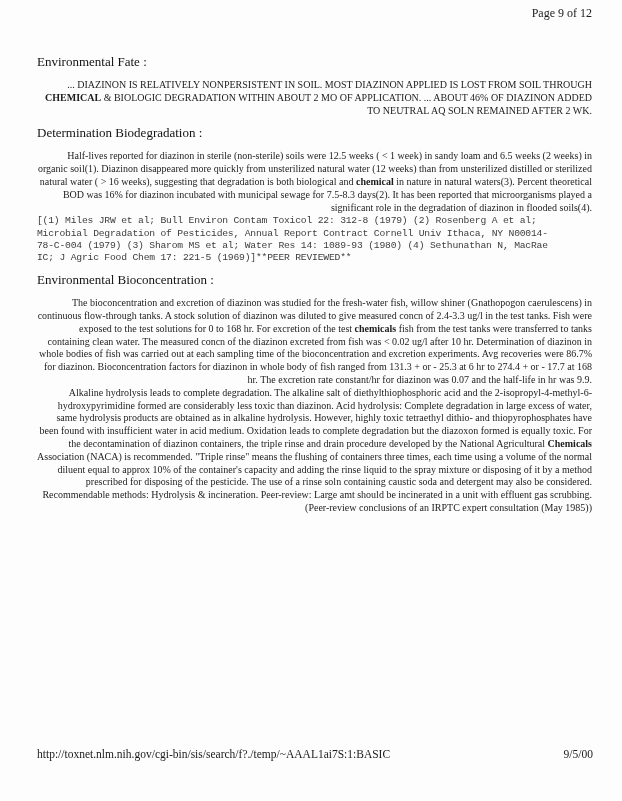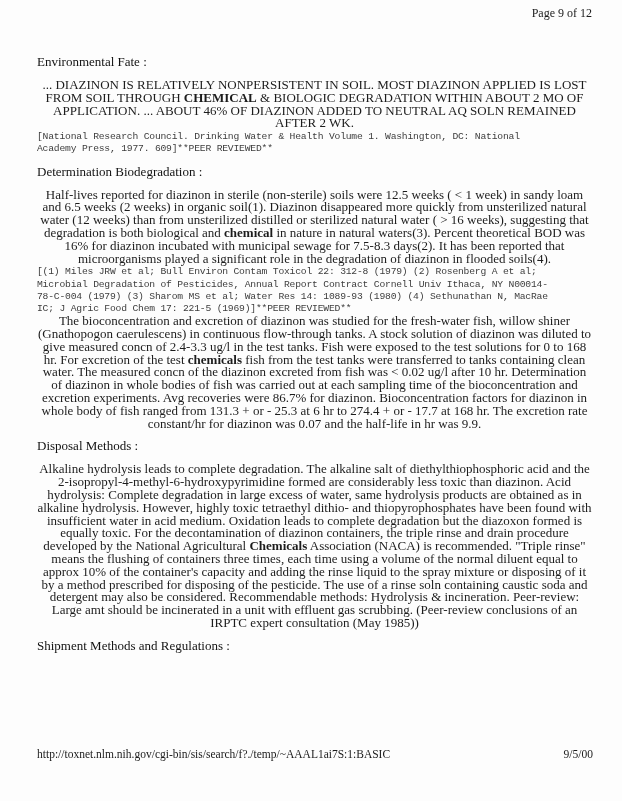--- a/index.html
+++ b/index.html
@@ -26,24 +26,24 @@
     line-height: 16px;
     font-weight: normal;
     margin-top: 8px;
     margin-bottom: 9px;
     color: #121212;
   }
   .section-heading.first {
     margin-top: 33px;
   }
   .body-text {
-    font-size: 13px;
+    font-size: 10px;
     line-height: 12.8px;
     color: #1c1c1c;
-    text-align: center;
+    text-align: right;
   }
   .hl { font-weight: bold; }
   .citation {
     font-family: "Liberation Mono", monospace;
     font-size: 9.7px;
     line-height: 12.2px;
     color: #3d3d3d;
     white-space: pre-wrap;
     margin-top: 1px;
     letter-spacing: -0.2px;
@@ -63,44 +63,41 @@
 </head>
 <body>
 
 <div class="page">
 
   <div class="page-header">Page 9 of 12</div>
 
   <div>
     <div class="section-heading first">Environmental Fate :</div>
     <div class="body-text"><span>... DIAZINON IS RELATIVELY NONPERSISTENT IN SOIL. MOST DIAZINON APPLIED IS LOST FROM SOIL THROUGH </span><span class="hl">CHEMICAL</span><span> &amp; BIOLOGIC DEGRADATION WITHIN ABOUT 2 MO OF APPLICATION. ... ABOUT 46% OF DIAZINON ADDED TO NEUTRAL AQ SOLN REMAINED AFTER 2 WK.</span></div>
-    <div class="citation">[National Research Council. Drinking Water &amp; Health Volume 1. Washington, DC: National
-Academy Press, 1977. 609]**PEER REVIEWED**</div>
   </div>
 
   <div>
     <div class="section-heading">Determination Biodegradation :</div>
     <div class="body-text"><span>Half-lives reported for diazinon in sterile (non-sterile) soils were 12.5 weeks ( &lt; 1 week) in sandy loam and 6.5 weeks (2 weeks) in organic soil(1). Diazinon disappeared more quickly from unsterilized natural water (12 weeks) than from unsterilized distilled or sterilized natural water ( &gt; 16 weeks), suggesting that degradation is both biological and </span><span class="hl">chemical</span><span> in nature in natural waters(3). Percent theoretical BOD was 16% for diazinon incubated with municipal sewage for 7.5-8.3 days(2). It has been reported that microorganisms played a significant role in the degradation of diazinon in flooded soils(4).</span></div>
     <div class="citation">[(1) Miles JRW et al; Bull Environ Contam Toxicol 22: 312-8 (1979) (2) Rosenberg A et al;
 Microbial Degradation of Pesticides, Annual Report Contract Cornell Univ Ithaca, NY N00014-
 78-C-004 (1979) (3) Sharom MS et al; Water Res 14: 1089-93 (1980) (4) Sethunathan N, MacRae
 IC; J Agric Food Chem 17: 221-5 (1969)]**PEER REVIEWED**</div>
   </div>
 
   <div>
+    <div class="section-heading">Environmental Bioconcentration :</div>
     <div class="body-text"><span>The bioconcentration and excretion of diazinon was studied for the fresh-water fish, willow shiner (Gnathopogon caerulescens) in continuous flow-through tanks. A stock solution of diazinon was diluted to give measured concn of 2.4-3.3 ug/l in the test tanks. Fish were exposed to the test solutions for 0 to 168 hr. For excretion of the test </span><span class="hl">chemicals</span><span> fish from the test tanks were transferred to tanks containing clean water. The measured concn of the diazinon excreted from fish was &lt; 0.02 ug/l after 10 hr. Determination of diazinon in whole bodies of fish was carried out at each sampling time of the bioconcentration and excretion experiments. Avg recoveries were 86.7% for diazinon. Bioconcentration factors for diazinon in whole body of fish ranged from 131.3 + or - 25.3 at 6 hr to 274.4 + or - 17.7 at 168 hr. The excretion rate constant/hr for diazinon was 0.07 and the half-life in hr was 9.9.</span></div>
   </div>
 
   <div>
-    <div class="section-heading">Disposal Methods :</div>
     <div class="body-text"><span>Alkaline hydrolysis leads to complete degradation. The alkaline salt of diethylthiophosphoric acid and the 2-isopropyl-4-methyl-6-hydroxypyrimidine formed are considerably less toxic than diazinon. Acid hydrolysis: Complete degradation in large excess of water, same hydrolysis products are obtained as in alkaline hydrolysis. However, highly toxic tetraethyl dithio- and thiopyrophosphates have been found with insufficient water in acid medium. Oxidation leads to complete degradation but the diazoxon formed is equally toxic. For the decontamination of diazinon containers, the triple rinse and drain procedure developed by the National Agricultural </span><span class="hl">Chemicals</span><span> Association (NACA) is recommended. "Triple rinse" means the flushing of containers three times, each time using a volume of the normal diluent equal to approx 10% of the container's capacity and adding the rinse liquid to the spray mixture or disposing of it by a method prescribed for disposing of the pesticide. The use of a rinse soln containing caustic soda and detergent may also be considered. Recommendable methods: Hydrolysis &amp; incineration. Peer-review: Large amt should be incinerated in a unit with effluent gas scrubbing. (Peer-review conclusions of an IRPTC expert consultation (May 1985))</span></div>
   </div>
 
   <div>
-    <div class="section-heading">Shipment Methods and Regulations :</div>
   </div>
 
   <div class="page-footer">
     <span>http://toxnet.nlm.nih.gov/cgi-bin/sis/search/f?./temp/~AAAL1ai7S:1:BASIC</span>
     <span>9/5/00</span>
   </div>
 
 </div>
 
 </body></html>

